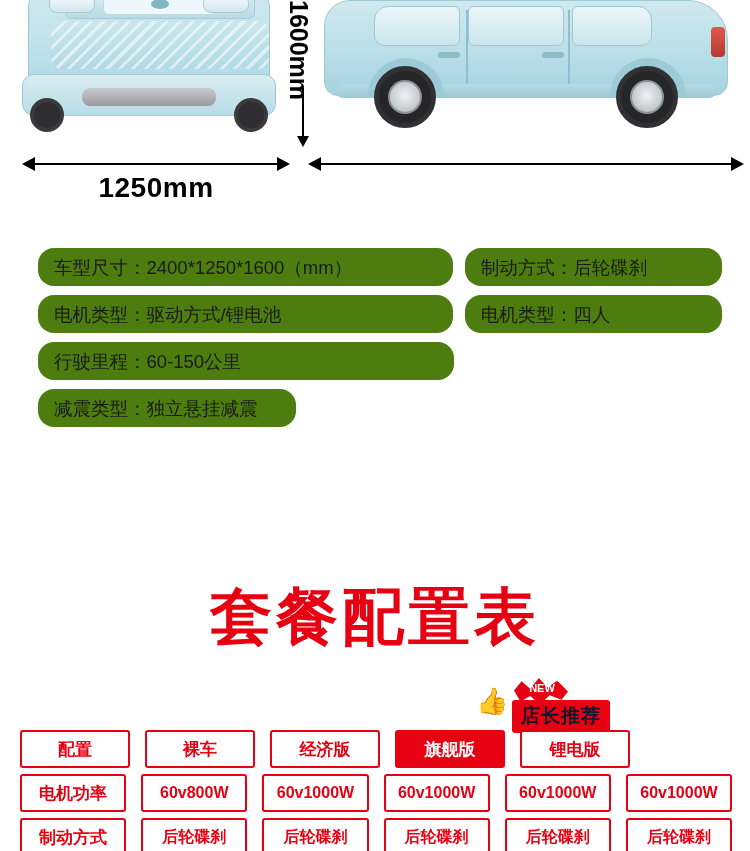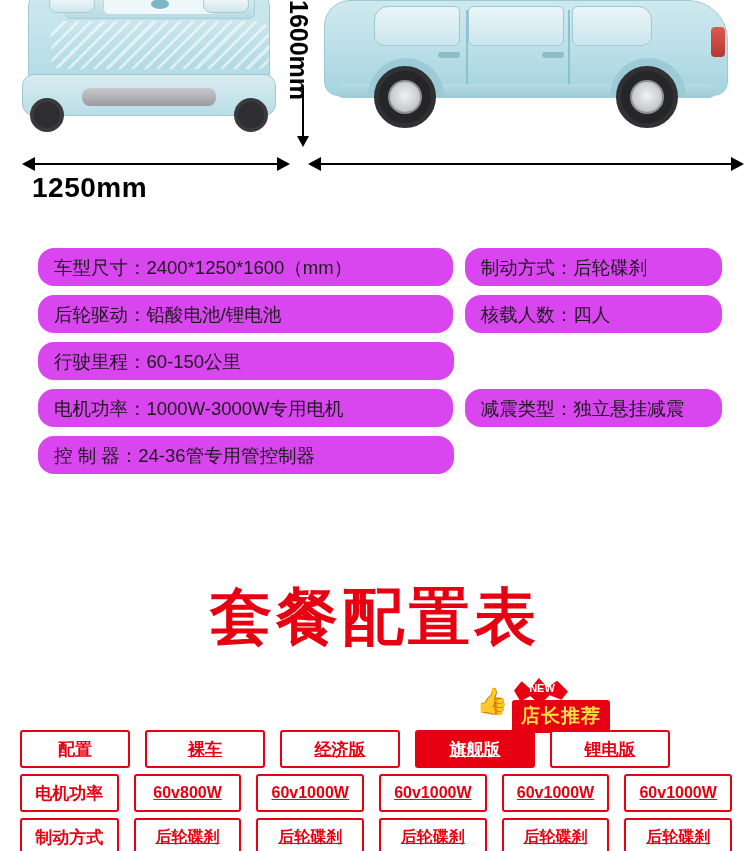--- a/index.html
+++ b/index.html
@@ -253,39 +253,40 @@
   .a1r { right: 460px; }
   .a2l { left: 308px; }
   .a2r { right: 6px; }
 
   .dim-label {
     position: absolute;
     top: 172px;
     font-size: 28px;
     font-weight: 700;
     color: #000;
+    text-align: center;
     letter-spacing: 0.5px;
   }
   .dim-label.left  { left: 32px;  width: 248px; }
   .dim-label.right { left: 316px; width: 418px; }
 
   
   .specs {
     position: absolute;
     left: 0; top: 248px;
     width: 750px;
   }
   .spec-row {
     display: flex;
     gap: 12px;
     padding: 0 28px 0 38px;
     margin-bottom: 9px;
   }
   .pill {
-    background: #d946ef;
+    background: #4d7c0f;
     border-radius: 16px;
     height: 38px;
     display: flex;
     align-items: center;
     padding: 0 16px;
     font-size: 18.5px;
     color: #1a1a1a;
     white-space: nowrap;
     overflow: hidden;
   }
@@ -333,21 +334,21 @@
     position: absolute;
     left: 6px; top: 2px;
     font-size: 26px;
     color: #2a8fd6;
     line-height: 1;
   }
   .badge-plate {
     position: absolute;
     left: 42px; top: 14px;
     background: #e60012;
-    color: #fde047;
+    color: #0f172a;
     font-size: 19px;
     font-weight: 700;
     padding: 3px 9px 4px 9px;
     border-radius: 3px;
     letter-spacing: 1px;
     white-space: nowrap;
   }
 
   
   .table {
@@ -367,21 +368,21 @@
     display: flex;
     align-items: center;
     justify-content: center;
     font-size: 17px;
     color: #e60012;
     font-weight: 700;
     white-space: nowrap;
     background: #fff;
   }
   .cell.c0 { width: 110px; }
-  .cell.cn { width: 120px; text-decoration: underline; }
+  .cell.cn { width: 110px; }
   .cell.hl {
     background: #e60012;
     color: #ffffff;
     border-color: #e60012;
   }
   .cell.small { font-size: 16px; }
 </style>
 </head>
 <body>
 
@@ -443,32 +444,30 @@
   <div class="arrow-r a2r"></div>
 
   <div class="dim-label left">1250mm</div>
 
   <div class="specs">
     <div class="spec-row">
       <div class="pill a">车型尺寸：2400*1250*1600（mm）</div>
       <div class="pill b">制动方式：后轮碟刹</div>
     </div>
     <div class="spec-row">
-      <div class="pill a">后轮驱动：铅酸电池/锂电池</div>
-      <div class="pill b">核载人数：四人</div>
+      <div class="pill a">电机类型：驱动方式/锂电池</div>
+      <div class="pill b">电机类型：四人</div>
     </div>
     <div class="spec-row">
       <div class="pill a">行驶里程：60-150公里</div>
     </div>
     <div class="spec-row">
-      <div class="pill a">电机功率：1000W-3000W专用电机</div>
       <div class="pill b">减震类型：独立悬挂减震</div>
     </div>
     <div class="spec-row">
-      <div class="pill a">控 制 器：24-36管专用管控制器</div>
     </div>
   </div>
 
   <div class="section-title">套餐配置表</div>
 
   <div class="badge">
     <div class="badge-thumb">👍</div>
     <div class="badge-burst"></div>
     <div class="badge-burst-text">NEW</div>
     <div class="badge-plate">店长推荐</div>

